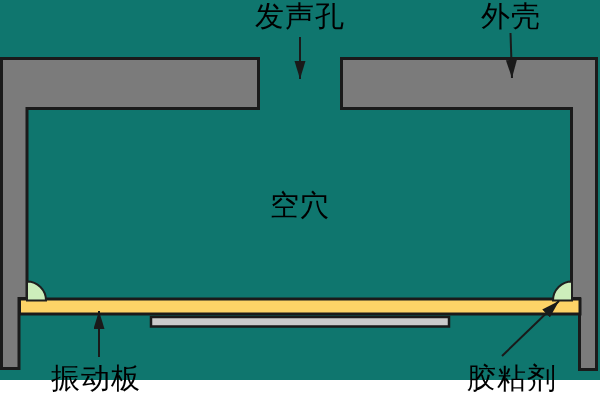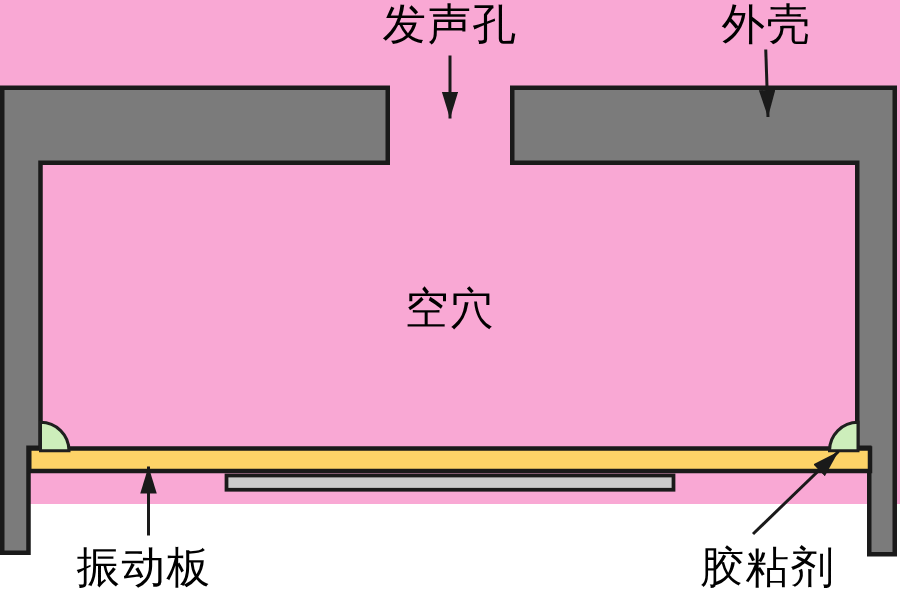--- a/index.html
+++ b/index.html
@@ -7,22 +7,22 @@
     padding: 0;
     background: #ffffff;
     width: 600px;
     height: 400px;
     overflow: hidden;
     font-family: "DejaVu Sans", "Liberation Sans", sans-serif;
   }
   .stage {
     position: relative;
     width: 600px;
-    height: 336px;
-    background: #f9a8d4;
+    height: 380px;
+    background: #0f766e;
   }
   svg { display: block; }
   .outline-shape {
     stroke: #1a1a1a;
     stroke-width: 3;
     stroke-linejoin: miter;
   }
   .blob {
     stroke: #1f1f1f;
     stroke-width: 2;

